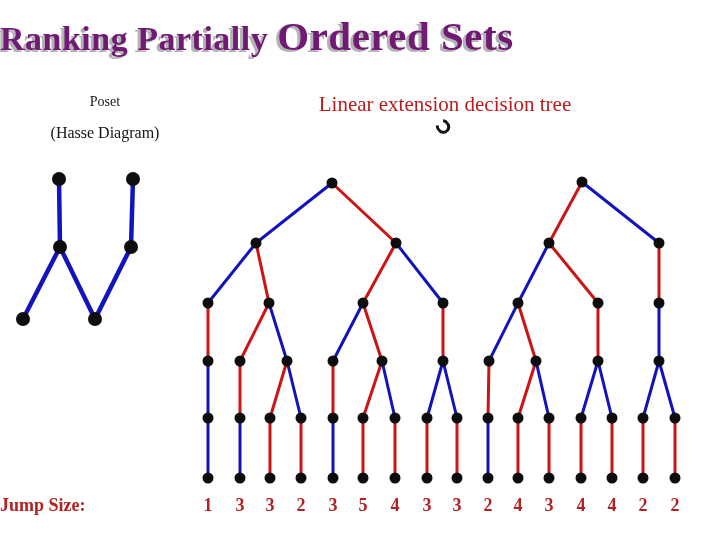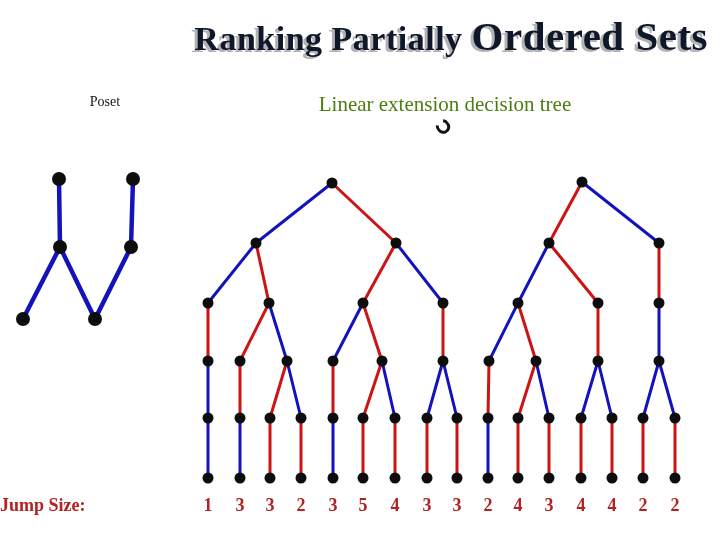--- a/index.html
+++ b/index.html
@@ -1,48 +1,49 @@
 <!DOCTYPE html>
 <html><head>
 <meta charset="utf-8">
 <style>
   html,body{margin:0;padding:0;}
   body{width:720px;height:540px;background:#ffffff;position:relative;overflow:hidden;
        font-family:"Liberation Serif","DejaVu Serif",serif;}
   .stage{position:absolute;left:0;top:0;width:720px;height:540px;}
-  .title-line{position:absolute;left:0;top:12px;width:708px;text-align:right;
-              white-space:nowrap;color:#0f172a;font-weight:bold;
+  .title-line{position:absolute;left:0;top:12px;width:708px;text-align:left;
+              white-space:nowrap;color:#701a75;font-weight:bold;
               text-shadow:-3px 2px 0 #b3b3b3;}
   .title-part1{font-size:34px;letter-spacing:0.5px;}
   .title-part2{font-size:41px;letter-spacing:0.5px;}
   .poset-label{position:absolute;left:40px;top:94px;width:130px;text-align:center;
                font-size:14px;color:#141414;}
   .poset-sub{position:absolute;left:30px;top:124px;width:150px;text-align:center;
              font-size:16px;color:#141414;}
   .tree-label{position:absolute;left:280px;top:92px;width:330px;text-align:center;
-              font-size:21px;color:#4d7c0f;}
+              font-size:21px;color:#b91c1c;}
   .ring-icon{position:absolute;left:436px;top:119px;width:8px;height:9px;
              border:3px solid #141414;border-radius:50%;
              border-top-color:transparent;transform:rotate(-40deg);}
   svg.graphs{position:absolute;left:0;top:0;}
   .jump-label{position:absolute;left:0px;top:495px;width:181px;text-align:left;
               font-size:18px;font-weight:bold;color:#b22222;}
   .jump-num{position:absolute;top:495px;width:28px;margin-left:-14px;text-align:center;
             font-size:18px;font-weight:bold;color:#b22222;}
 </style>
 </head>
 <body>
 
 <div class="stage">
 
   <div class="title-line">
     <span class="title-part1">Ranking Partially </span><span class="title-part2">Ordered Sets</span>
   </div>
 
   <div class="poset-label">Poset</div>
+  <div class="poset-sub">(Hasse Diagram)</div>
   <div class="tree-label">Linear extension decision tree</div>
   <div class="ring-icon"></div>
 
   <svg class="graphs" id="graph-svg" width="720" height="540" viewBox="0 0 720 540">
       <line x1="59" y1="179" x2="60" y2="247" stroke="#1313bd" stroke-width="4.5" stroke-linecap="round"></line>
       <line x1="133" y1="179" x2="131" y2="247" stroke="#1313bd" stroke-width="4.5" stroke-linecap="round"></line>
       <line x1="60" y1="247" x2="23" y2="319" stroke="#1313bd" stroke-width="4.5" stroke-linecap="round"></line>
       <line x1="60" y1="247" x2="95" y2="319" stroke="#1313bd" stroke-width="4.5" stroke-linecap="round"></line>
       <line x1="131" y1="247" x2="95" y2="319" stroke="#1313bd" stroke-width="4.5" stroke-linecap="round"></line>
       <circle cx="59" cy="179" r="7" fill="#0d0d0d"></circle>

